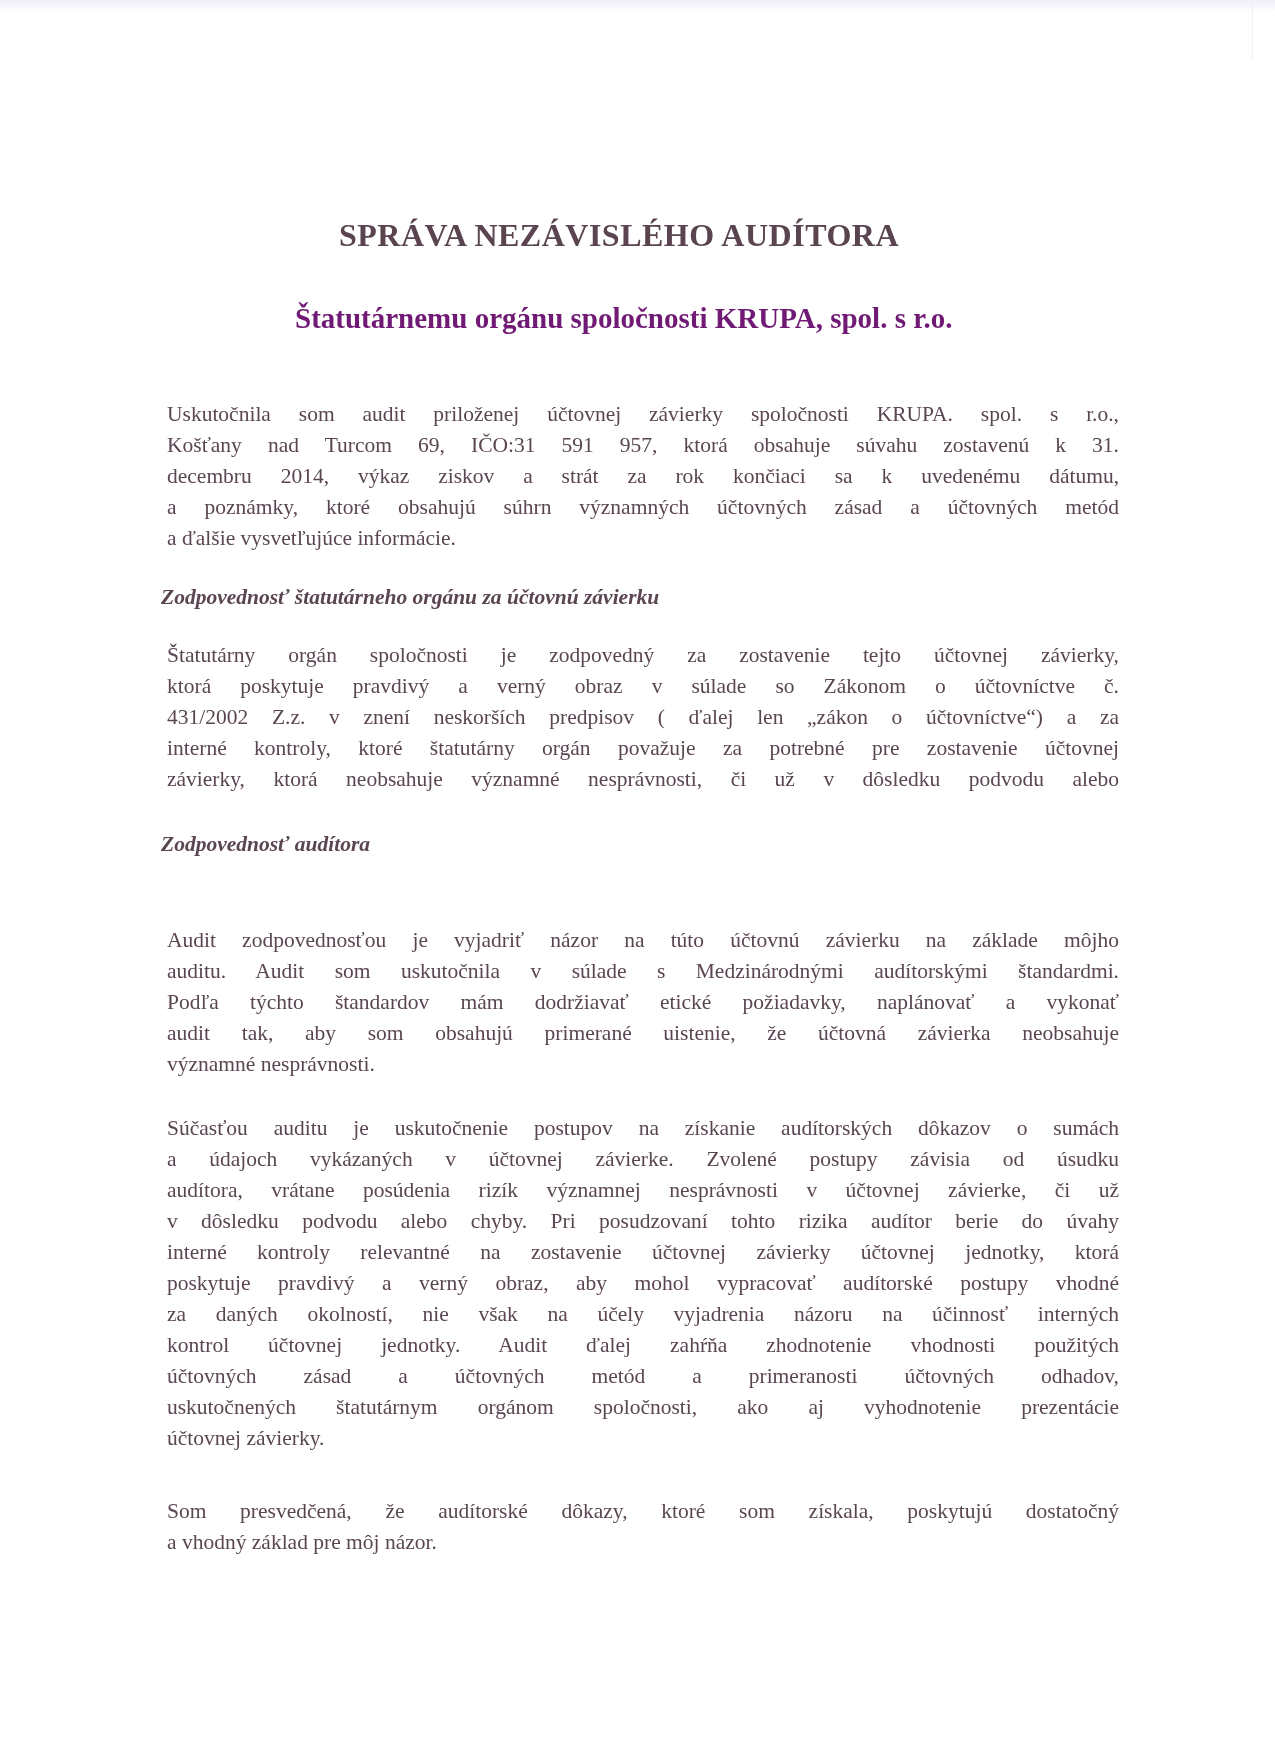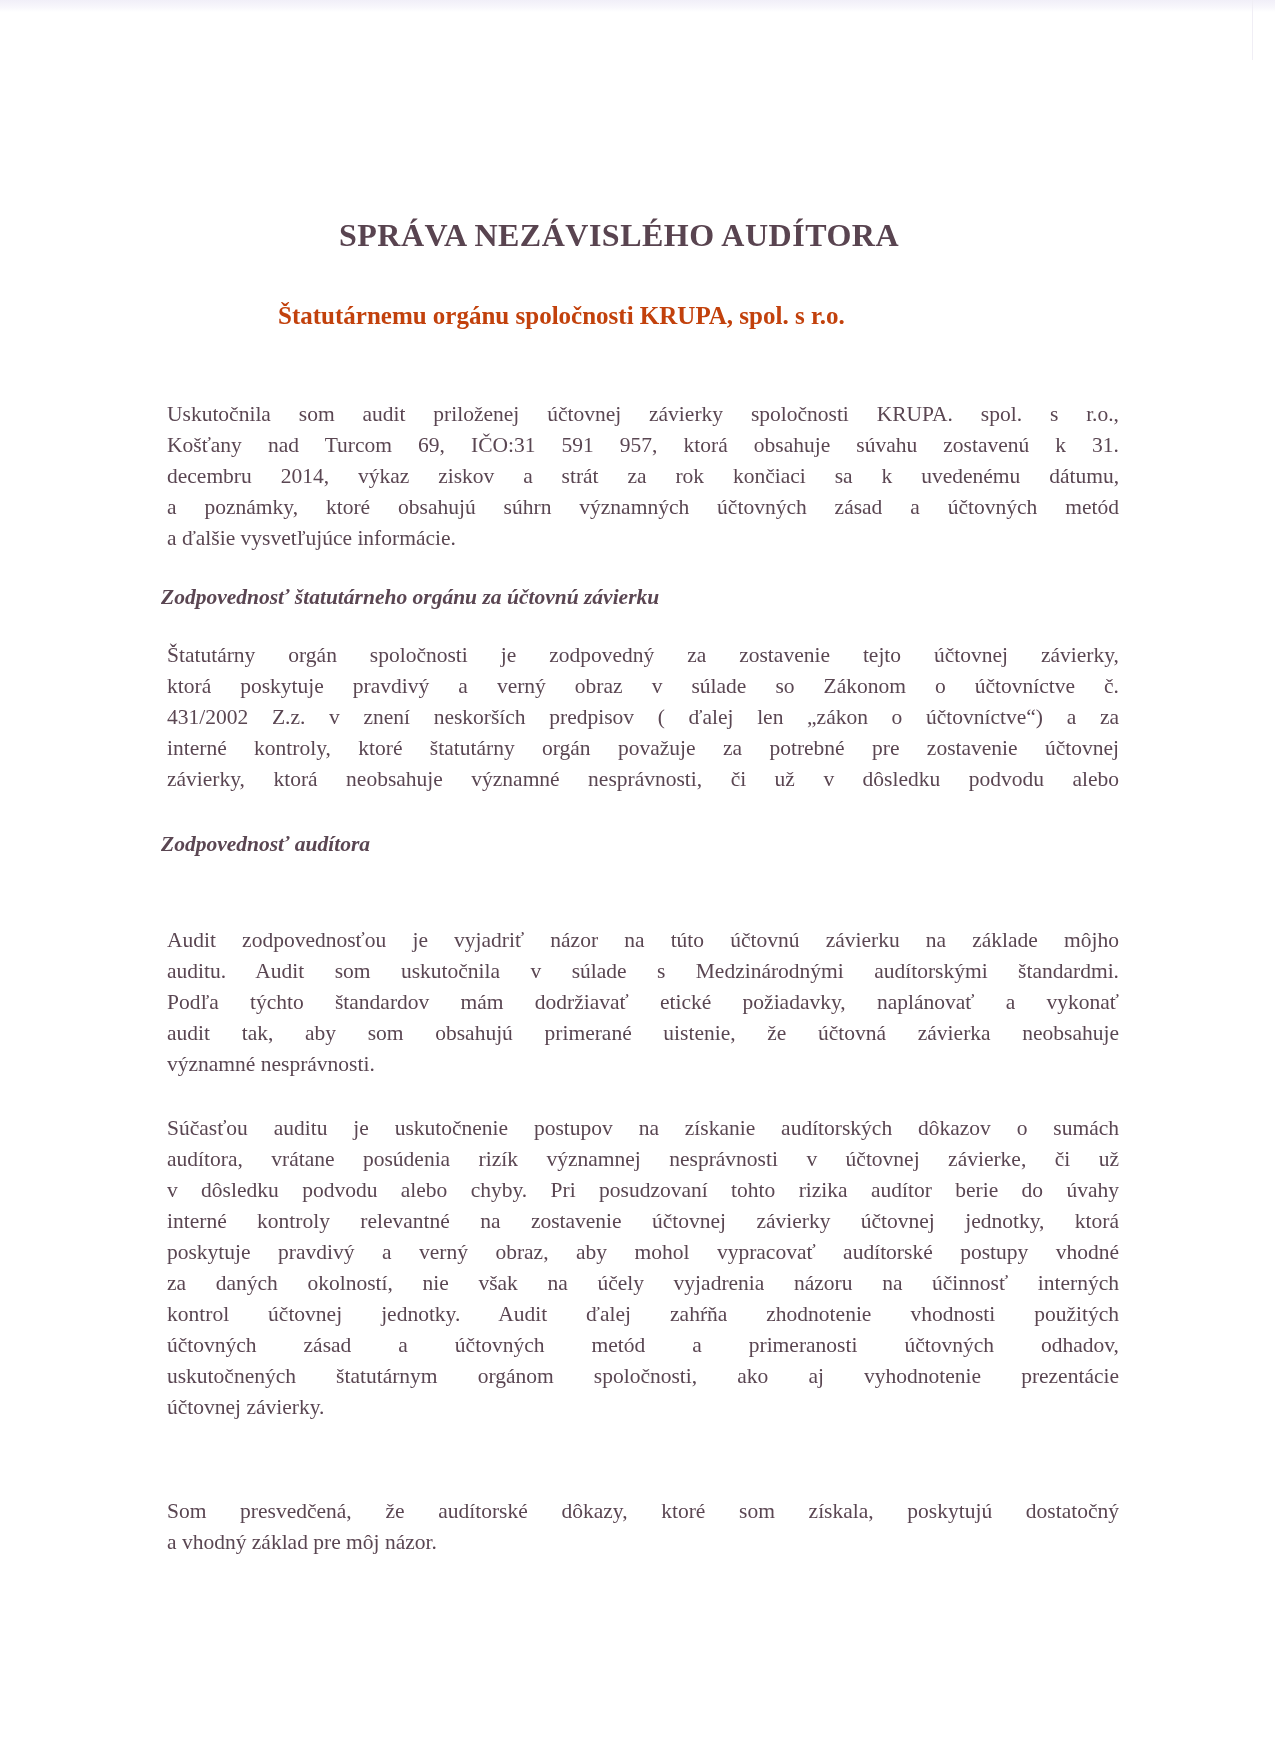--- a/index.html
+++ b/index.html
@@ -39,25 +39,25 @@
       top: 205px;
       font-size: 32px;
       font-weight: bold;
       letter-spacing: 0.5px;
       color: #594450;
       white-space: nowrap;
       margin: 12px;
     }
     .subtitle {
       position: absolute;
-      left: 117px;
+      left: 134px;
       top: 302px;
-      font-size: 25px;
+      font-size: 29px;
       font-weight: bold;
-      color: #c2410c;
+      color: #701a75;
       white-space: nowrap;
       margin: 0;
     }
     .para {
       position: absolute;
       left: 0;
       width: 952px;
       font-size: 21.5px;
       line-height: 31px;
       margin: 6px;
@@ -123,20 +123,21 @@
   <p class="para" id="p3">
     <span class="ln">Audit zodpovednosťou je vyjadriť názor na túto  účtovnú závierku na základe môjho</span>
     <span class="ln">auditu. Audit som uskutočnila v súlade s Medzinárodnými  audítorskými štandardmi.</span>
     <span class="ln">Podľa týchto štandardov mám dodržiavať etické požiadavky, naplánovať a vykonať</span>
     <span class="ln">audit  tak,  aby  som  obsahujú  primerané  uistenie,  že  účtovná  závierka  neobsahuje</span>
     <span class="ln last">významné nesprávnosti.</span>
   </p>
 
   <p class="para" id="p4">
     <span class="ln">Súčasťou auditu je uskutočnenie postupov na získanie audítorských dôkazov o sumách</span>
+    <span class="ln">a údajoch  vykázaných  v účtovnej  závierke.  Zvolené  postupy  závisia  od  úsudku</span>
     <span class="ln">audítora, vrátane posúdenia rizík významnej nesprávnosti v účtovnej závierke, či už</span>
     <span class="ln">v dôsledku podvodu alebo chyby. Pri posudzovaní tohto rizika audítor berie do úvahy</span>
     <span class="ln">interné kontroly relevantné na zostavenie účtovnej závierky účtovnej jednotky, ktorá</span>
     <span class="ln">poskytuje pravdivý a verný obraz, aby mohol vypracovať audítorské postupy vhodné</span>
     <span class="ln">za  daných  okolností,  nie  však  na  účely  vyjadrenia  názoru  na účinnosť  interných</span>
     <span class="ln">kontrol  účtovnej  jednotky.  Audit  ďalej  zahŕňa  zhodnotenie  vhodnosti  použitých</span>
     <span class="ln">účtovných    zásad    a    účtovných    metód    a primeranosti    účtovných    odhadov,</span>
     <span class="ln">uskutočnených štatutárnym  orgánom spoločnosti, ako aj vyhodnotenie   prezentácie</span>
     <span class="ln last">účtovnej závierky.</span>
   </p>

